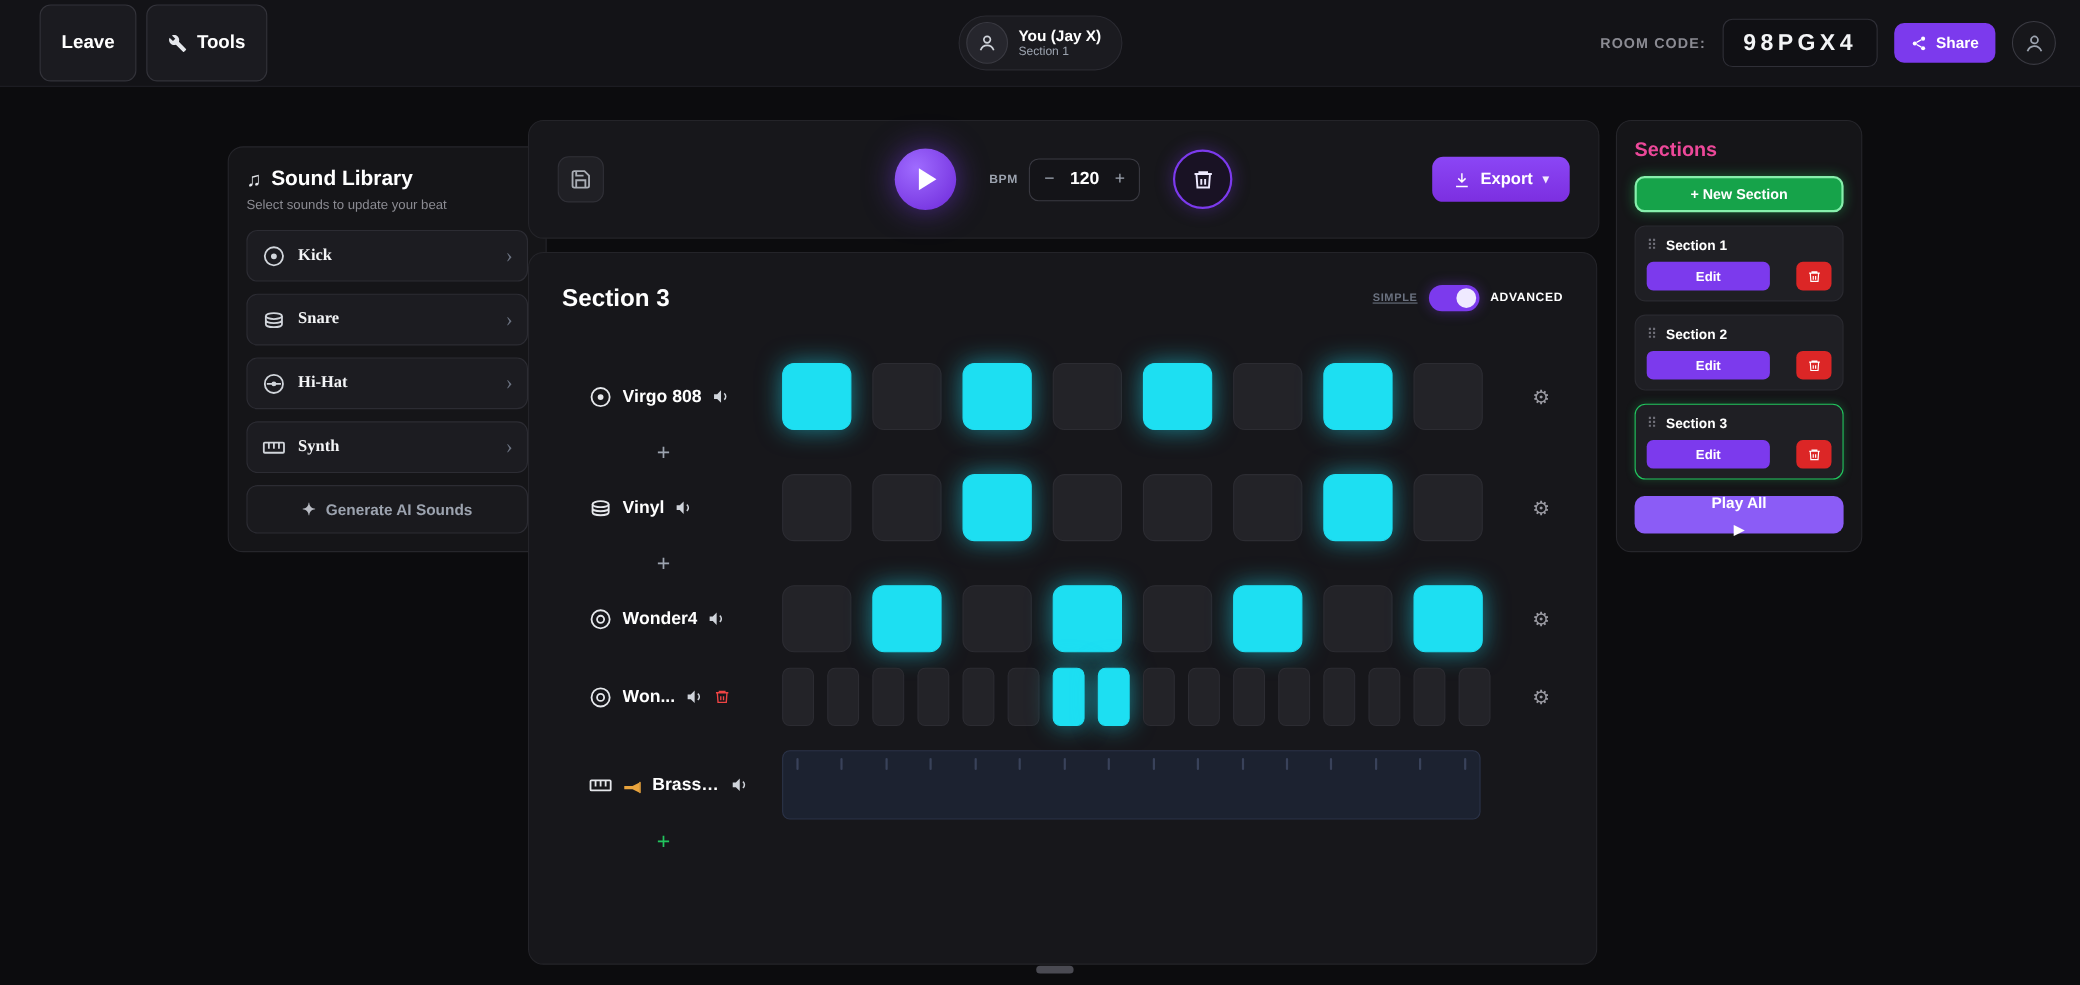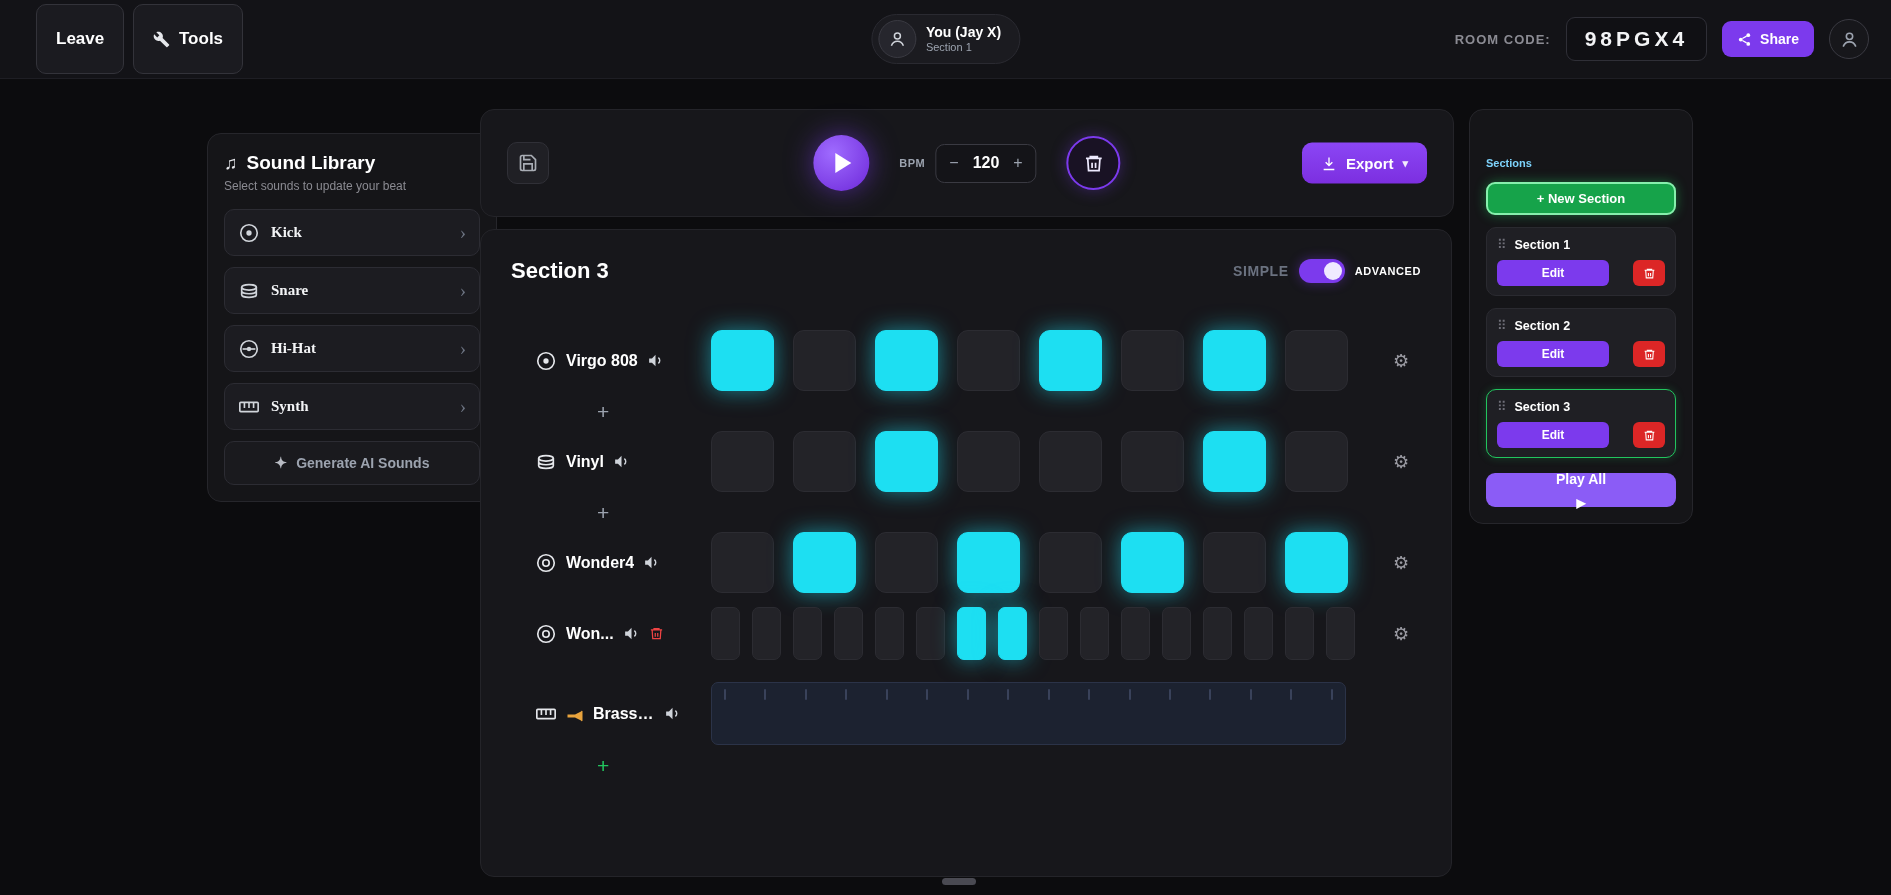--- a/index.html
+++ b/index.html
@@ -54,21 +54,21 @@
   .trashbtn svg{width:21px;height:21px;}
   .exportbtn{position:absolute;right:26px;top:50%;transform:translateY(-50%);display:flex;align-items:center;gap:9px;background:#8b3dff;background:linear-gradient(180deg,#8b46f5,#7c2fe0);border:none;border-radius:10px;padding:12px 19px;color:#fff;font-weight:700;font-size:15px;cursor:pointer;}
   .exportbtn svg{width:16px;height:16px;}
   .exportbtn .chev{font-size:11px;opacity:.9;}
 
   
   .seq{position:absolute;left:480px;top:229px;width:972px;height:648px;background:#17171b;border:1px solid #242429;border-radius:14px;padding:28px 30px;box-sizing:border-box;}
   .seq-head{display:flex;align-items:center;justify-content:space-between;}
   .seq-title{font-size:22px;font-weight:800;color:#fff;}
   .mode{display:flex;align-items:center;gap:10px;}
-  .mode-simple{font-size:14px;font-weight:700;letter-spacing:.6px;color:#6b7280;}
+  .mode-simple{font-size:10px;font-weight:700;letter-spacing:.6px;color:#6b7280;text-decoration:underline;}
   .mode-adv{font-size:11px;font-weight:800;letter-spacing:.6px;color:#fff;}
   .toggle{width:46px;height:24px;border-radius:12px;background:#7c3aed;position:relative;cursor:pointer;box-shadow:0 0 12px rgba(124,58,237,.4);}
   .toggle .knob{position:absolute;top:3px;left:25px;width:18px;height:18px;border-radius:50%;background:#efeaff;}
   .tracks{margin-top:46px;display:flex;flex-direction:column;}
   .track{display:flex;align-items:center;}
   .track-label{width:200px;display:flex;align-items:center;gap:9px;padding-left:24px;box-sizing:border-box;}
   .t-icon{width:22px;height:22px;color:#e5e7eb;flex:0 0 auto;display:flex;}
   .t-icon svg{width:22px;height:22px;}
   .t-name{font-weight:700;font-size:16px;color:#fff;white-space:nowrap;overflow:hidden;text-overflow:ellipsis;max-width:86px;}
   .t-speaker{color:#cfd3da;display:flex;cursor:pointer;}
@@ -84,21 +84,21 @@
   .plusrow{height:40px;display:flex;align-items:center;}
   .plusrow .plus{margin-left:86px;color:#9ca3af;font-size:21px;cursor:pointer;line-height:1;}
   .plusrow.green .plus{color:#22c55e;}
   .sp14{height:14px;} .sp22{height:22px;}
   .roll{flex:0 0 635px;height:63px;background:#1c2230;border:1px solid #2b3348;border-radius:7px;display:flex;justify-content:space-between;padding:6px 12px 0;box-sizing:border-box;cursor:pointer;}
   .roll .tick{width:2px;height:11px;background:#39425a;border-radius:1px;}
   .hscroll{position:absolute;left:942px;top:878px;width:34px;height:7px;border-radius:4px;background:#4a4a52;cursor:pointer;}
 
   
   .sections{position:absolute;left:1469px;top:109px;width:224px;background:#151518;border:1px solid #26262b;border-radius:14px;padding:16px;box-sizing:border-box;}
-  .sec-title{font-size:11px;font-weight:800;color:#7dd3fc;margin-top:31px;}
+  .sec-title{font-size:18px;font-weight:800;color:#ec4899;}
   .newsec{margin-top:13px;width:100%;height:33px;background:#16a34a;border:2px solid #86efac;box-shadow:0 0 12px rgba(34,197,94,.45);border-radius:9px;color:#fff;font-weight:800;font-size:13px;cursor:pointer;}
   .sec-item{margin-top:12px;background:#1f1f24;border:1.5px solid #2a2a30;border-radius:10px;padding:9px 10px;}
   .sec-item.active{border-color:#22c55e;box-shadow:0 0 8px rgba(34,197,94,.25);}
   .sec-item-head{display:flex;align-items:center;gap:8px;}
   .drag{color:#6f6f78;font-size:13px;cursor:grab;}
   .sec-name{font-weight:700;font-size:12.5px;color:#fff;}
   .sec-ctrls{margin-top:8px;display:flex;gap:24px;}
   .editbtn{flex:1;height:26px;background:#7c3aed;border:none;border-radius:6px;color:#fff;font-weight:700;font-size:12px;cursor:pointer;}
   .sdel{width:32px;height:26px;background:#dc2626;border:none;border-radius:6px;display:flex;align-items:center;justify-content:center;color:#fff;cursor:pointer;}
   .sdel svg{width:13px;height:13px;}

